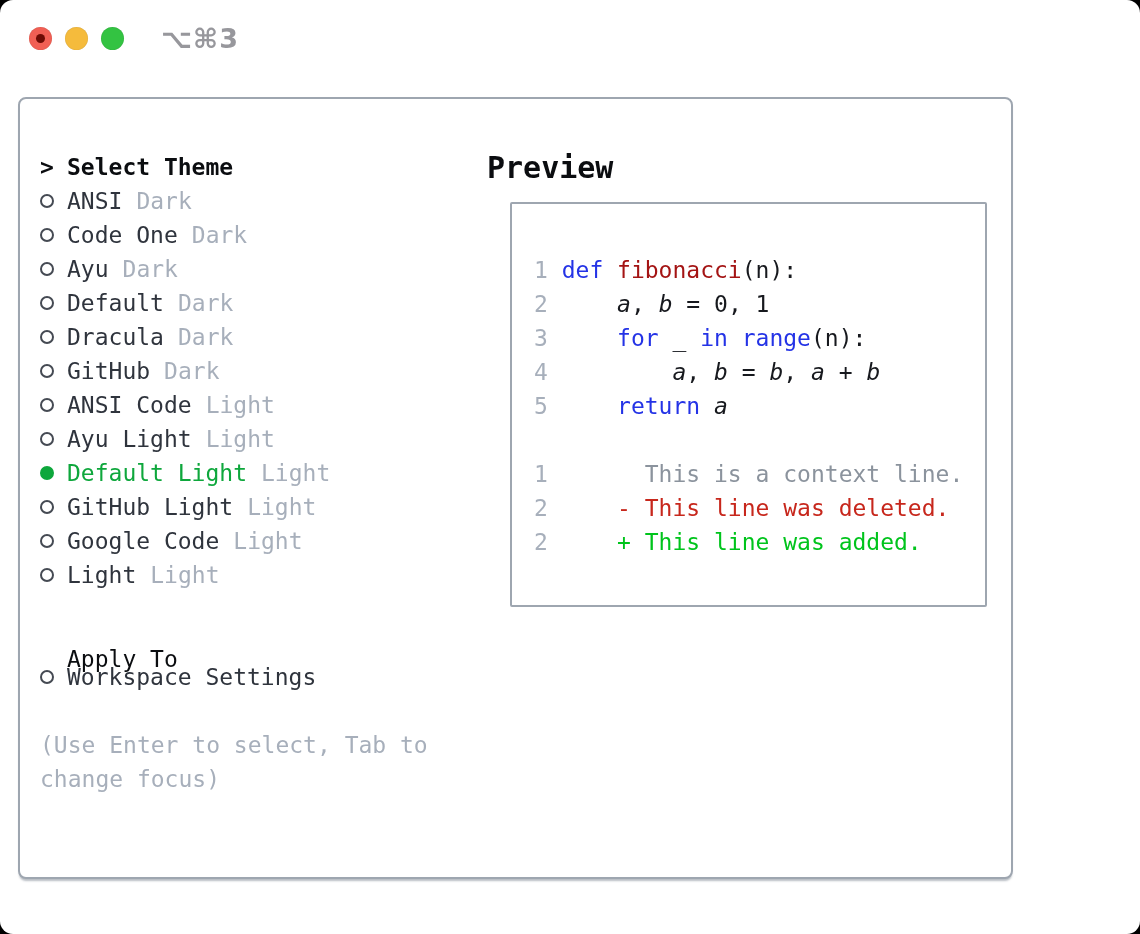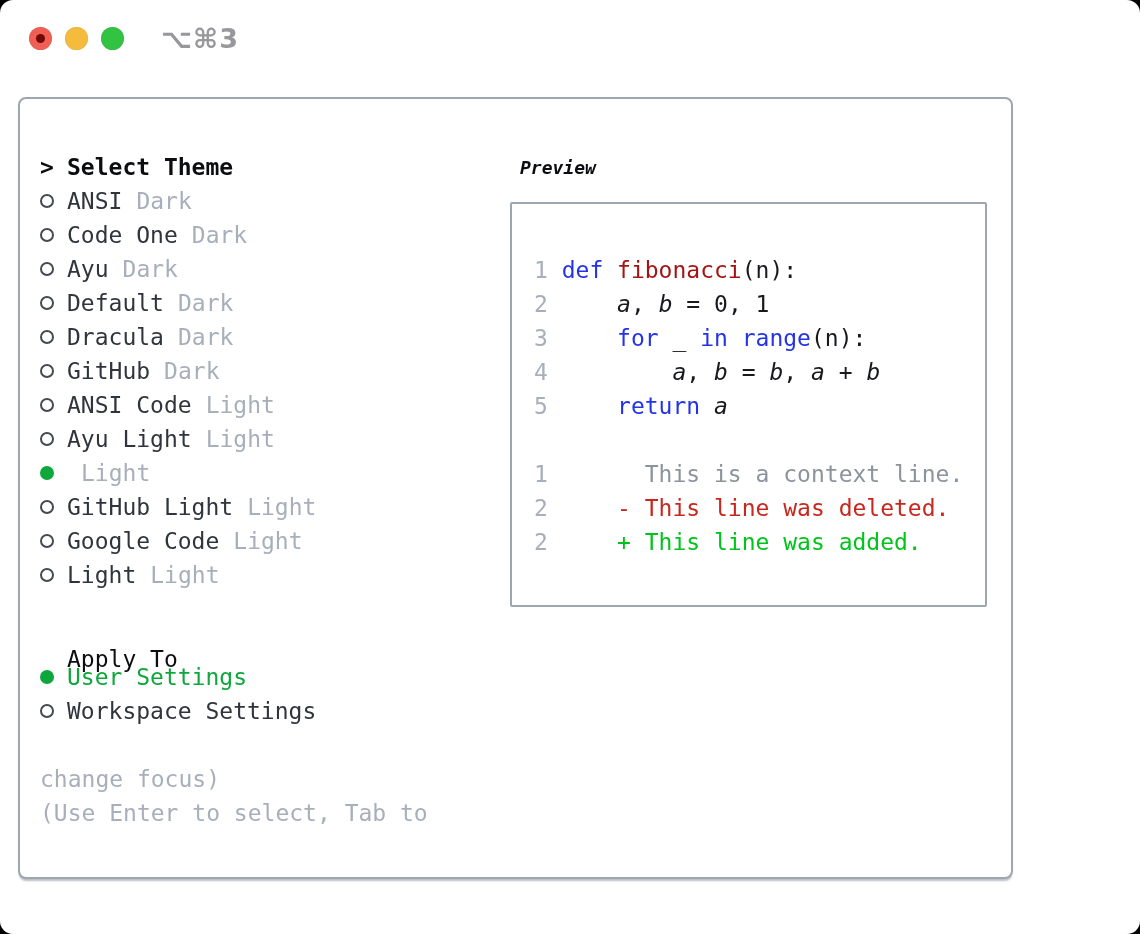--- a/index.html
+++ b/index.html
@@ -63,23 +63,23 @@
   .bullet{
     width:14px;height:14px;border-radius:50%;
     border:2px solid #454A53;background:transparent;
   }
   .bullet.filled{border-color:var(--green-sel);background:var(--green-sel);}
   .opt-name{color:var(--text-dark);}
   .opt-name.selected{color:var(--green-sel);}
   .opt-variant{color:var(--muted);margin-left:14px;}
   .hint-line{height:34px;display:flex;align-items:center;color:var(--muted);white-space:pre;}
   .preview-title{
-    position:absolute;left:500px;top:51px;height:34px;
+    position:absolute;left:467px;top:51px;height:34px;
     display:flex;align-items:center;
-    font-size:18px;font-weight:700;color:var(--text-black);font-style:italic;
+    font-size:30px;font-weight:700;color:var(--text-black);
   }
   .preview-box{
     position:absolute;left:490px;top:103px;width:477px;height:405px;
     border:2px solid var(--border);border-radius:2px;background:#fff;
     padding:49px 10px 0 22px;overflow:hidden;
   }
   .crow{height:34px;display:flex;align-items:center;white-space:pre;font-size:23px;color:var(--code);}
   .ln{display:inline-block;width:2ch;color:var(--muted);}
   .kw{color:var(--kw);}
   .fn{color:var(--fn);}
@@ -115,43 +115,42 @@
 
       <div id="theme-list">
           <div class="row"><span class="bullet-col"><span class="bullet"></span></span><span class="opt-name">ANSI</span><span class="opt-variant">Dark</span></div>
           <div class="row"><span class="bullet-col"><span class="bullet"></span></span><span class="opt-name">Code One</span><span class="opt-variant">Dark</span></div>
           <div class="row"><span class="bullet-col"><span class="bullet"></span></span><span class="opt-name">Ayu</span><span class="opt-variant">Dark</span></div>
           <div class="row"><span class="bullet-col"><span class="bullet"></span></span><span class="opt-name">Default</span><span class="opt-variant">Dark</span></div>
           <div class="row"><span class="bullet-col"><span class="bullet"></span></span><span class="opt-name">Dracula</span><span class="opt-variant">Dark</span></div>
           <div class="row"><span class="bullet-col"><span class="bullet"></span></span><span class="opt-name">GitHub</span><span class="opt-variant">Dark</span></div>
           <div class="row"><span class="bullet-col"><span class="bullet"></span></span><span class="opt-name">ANSI Code</span><span class="opt-variant">Light</span></div>
           <div class="row"><span class="bullet-col"><span class="bullet"></span></span><span class="opt-name">Ayu Light</span><span class="opt-variant">Light</span></div>
-          <div class="row"><span class="bullet-col"><span class="bullet filled"></span></span><span class="opt-variant">Light</span></div>
+          <div class="row"><span class="bullet-col"><span class="bullet filled"></span></span><span class="opt-name selected">Default Light</span><span class="opt-variant">Light</span></div>
           <div class="row"><span class="bullet-col"><span class="bullet"></span></span><span class="opt-name">GitHub Light</span><span class="opt-variant">Light</span></div>
           <div class="row"><span class="bullet-col"><span class="bullet"></span></span><span class="opt-name">Google Code</span><span class="opt-variant">Light</span></div>
           <div class="row"><span class="bullet-col"><span class="bullet"></span></span><span class="opt-name">Light</span><span class="opt-variant">Light</span></div>
         </div>
 
       <div class="row"></div>
 
       <div class="row">
         <span class="bullet-col"></span>
         <span class="apply-title">Apply To</span>
       </div>
 
       <div id="apply-list">
-          <div class="row"><span class="bullet-col"><span class="bullet filled"></span></span><span class="opt-name selected">User Settings</span></div>
           <div class="row"><span class="bullet-col"><span class="bullet"></span></span><span class="opt-name">Workspace Settings</span></div>
         </div>
 
       <div class="row"></div>
 
       <div class="hint">
+        <div class="hint-line">(Use Enter to select, Tab to</div>
         <div class="hint-line">change focus)</div>
-        <div class="hint-line">(Use Enter to select, Tab to</div>
       </div>
     </div>
 
     <div class="preview-title">Preview</div>
     <div class="preview-box" id="preview-box">
         <div class="crow"><span class="ln">1</span><span class="kw">def </span><span class="fn">fibonacci</span><span class="plain">(n):</span></div>
         <div class="crow"><span class="ln">2</span><span class="plain">    </span><span class="var">a</span><span class="plain">, </span><span class="var">b</span><span class="plain"> = 0, 1</span></div>
         <div class="crow"><span class="ln">3</span><span class="plain">    </span><span class="kw">for</span><span class="plain"> _ </span><span class="kw">in</span><span class="plain"> </span><span class="kw">range</span><span class="plain">(n):</span></div>
         <div class="crow"><span class="ln">4</span><span class="plain">        </span><span class="var">a</span><span class="plain">, </span><span class="var">b</span><span class="plain"> = </span><span class="var">b</span><span class="plain">, </span><span class="var">a</span><span class="plain"> + </span><span class="var">b</span></div>
         <div class="crow"><span class="ln">5</span><span class="plain">    </span><span class="kw">return</span><span class="plain"> </span><span class="var">a</span></div>

